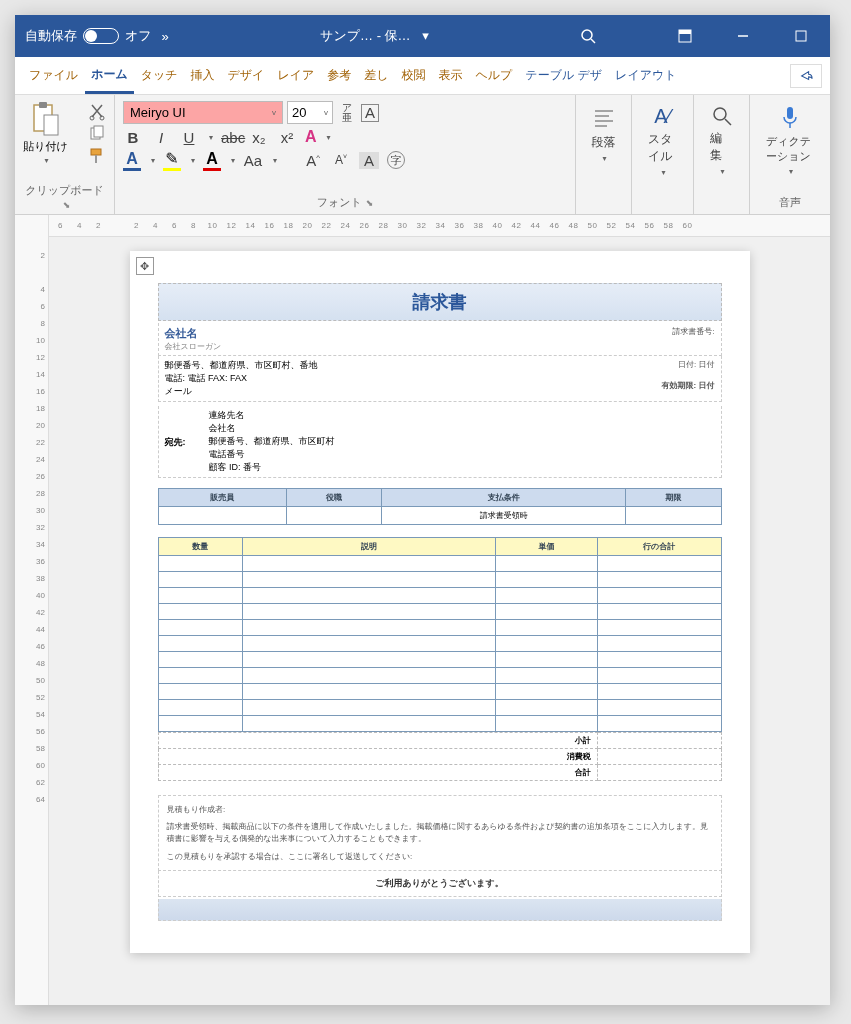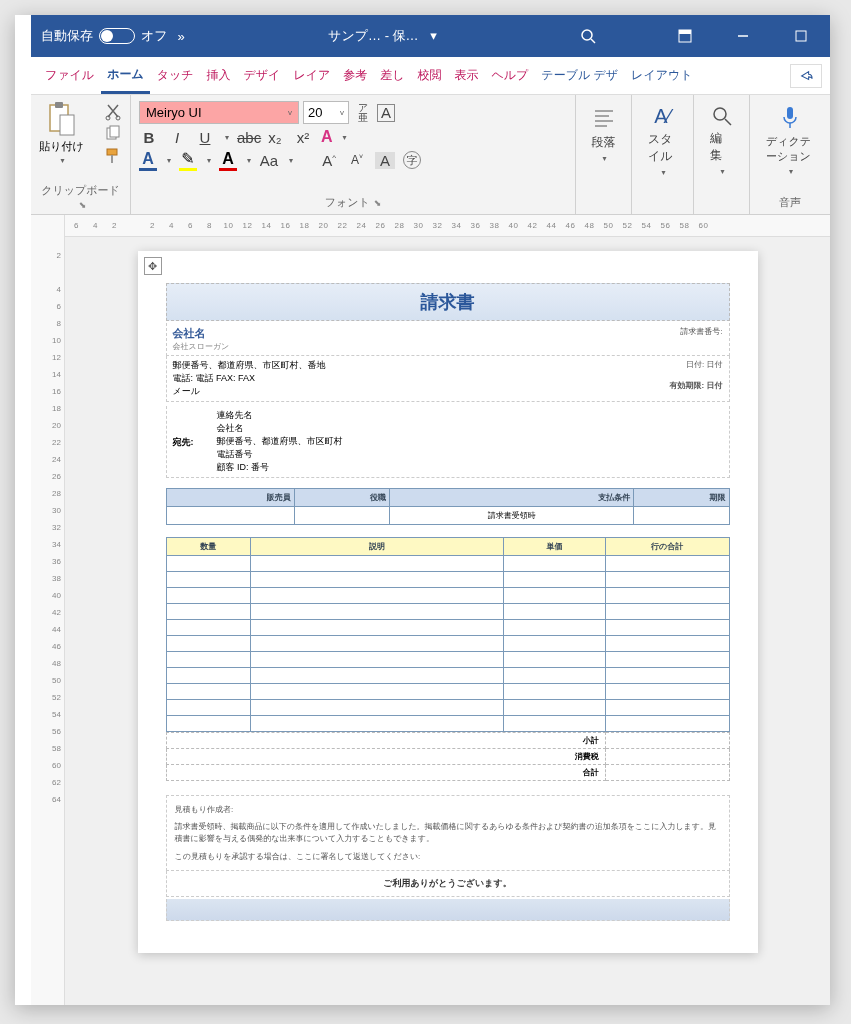--- a/index.html
+++ b/index.html
@@ -1,29 +1,29 @@
 <!DOCTYPE html>
 <html><head>
 <meta charset="utf-8">
 <style>
   * { box-sizing: border-box; margin: 0; padding: 0; }
   body { font-family: "Meiryo UI", "Yu Gothic", sans-serif; background: #e8e8e8; width: 851px; height: 1024px; overflow: hidden; position: relative; }
-  .app { background: #fff; width: 815px; height: 990px; margin: 15px; box-shadow: 0 4px 20px rgba(0,0,0,.25); display:flex; flex-direction:column;padding-left:16px; }
+  .app { background: #fff; width: 815px; height: 990px; margin: 15px; box-shadow: 0 4px 20px rgba(0,0,0,.25); display:flex; flex-direction:column; }
   
   .titlebar { background: #2b579a; color:#fff; height:42px; display:flex; align-items:center; padding:0 10px; font-size:13px; }
   .autosave { display:flex; align-items:center; gap:6px; }
   .toggle { width:36px; height:16px; border:1px solid #fff; border-radius:8px; position:relative; }
   .toggle::after{content:""; position:absolute; left:1px; top:1px; width:12px; height:12px; border-radius:50%; background:#fff;}
   .tb-more{margin-left:10px;}
   .tb-title{flex:1; text-align:center;}
   .tb-right{display:flex; gap:20px; align-items:center;}
   .win-btn{width:38px;height:28px;display:flex;align-items:center;justify-content:center;}
   
   .tabs { background:#fff; display:flex; align-items:center; font-size:12px; height:38px; border-bottom:1px solid #ddd; padding-left:8px; gap:1px;}
-  .tab { padding:8px 6px; color:#be185d; white-space:nowrap;}
+  .tab { padding:8px 6px; color:#a16207; white-space:nowrap;}
   .tab.active { border-bottom:3px solid #2b579a; color:#2b579a; font-weight:bold;}
   .tab.blue{color:#2b579a;}
   .tabs .spacer{flex:1;}
   .share-btn{color:#2b579a; padding:4px 8px; border:1px solid #ddd; margin-right:8px; font-size:12px;}
   
   .ribbon { background:#f3f3f3; display:flex; height:120px; border-bottom:1px solid #d0d0d0;}
   .group { border-right:1px solid #d0d0d0; padding:6px 8px 2px; display:flex; flex-direction:column; align-items:center; justify-content:space-between;}
   .group-label{font-size:11px; color:#666; text-align:center; padding:2px 0;}
   .group-label .launcher{margin-left:4px; font-size:9px; color:#888;}
   .clip-icons{display:flex; gap:20px; align-items:flex-start;}
@@ -55,21 +55,21 @@
   .page{background:#fff;width:620px;margin:14px auto 40px;box-shadow:0 2px 10px rgba(0,0,0,.2);padding:32px 28px;position:relative;}
   .table-handle{position:absolute;left:6px;top:6px;width:18px;height:18px;border:1px solid #999;display:flex;align-items:center;justify-content:center;background:#fff;font-size:11px;color:#555;}
   .inv-title{background:linear-gradient(#e6edf7,#d5e1f0);border:1px dashed #bbb;text-align:center;color:#2b579a;font-weight:bold;font-size:18px;padding:6px;margin-bottom:2px;}
   .row-dash{border:1px dashed #ccc;border-top:none;display:flex;font-size:9px;}
   .cell{padding:3px 6px;}
   .company{flex:1.2;}
   .company .cname{color:#345a98;font-weight:bold;font-size:11px;}
   .company .slogan{color:#888;font-size:8px;}
   .rightmeta{text-align:right;font-size:8px;color:#555;padding:3px 6px;flex:1;}
   .sec-table{width:100%;border-collapse:collapse;font-size:8px;margin-top:10px;}
-  .sec-table th{background:#cddbee;border:1px solid #7a99b8;padding:3px;color:#345;text-align:right;}
+  .sec-table th{background:#cddbee;border:1px solid #7a99b8;padding:3px;color:#345;}
   .sec-table td{border:1px solid #7a99b8;padding:3px 5px;height:14px;}
   .item-table{width:100%;border-collapse:collapse;font-size:8px;margin-top:12px;}
   .item-table th{background:#fef9c3;border:1px solid #7a99b8;padding:3px;color:#345;}
   .item-table td{border:1px solid #7a99b8;height:16px;}
   .tot-row td{border:1px dashed #bbb;font-size:8px;padding:2px 6px;}
   .tot-label{text-align:right;font-weight:bold;}
   .notes{border:1px dashed #ccc;margin-top:14px;padding:8px;font-size:8px;color:#555;}
   .notes .author{margin-bottom:6px;}
   .notes .body{line-height:1.5;}
   .notes .line{margin-top:6px;}

